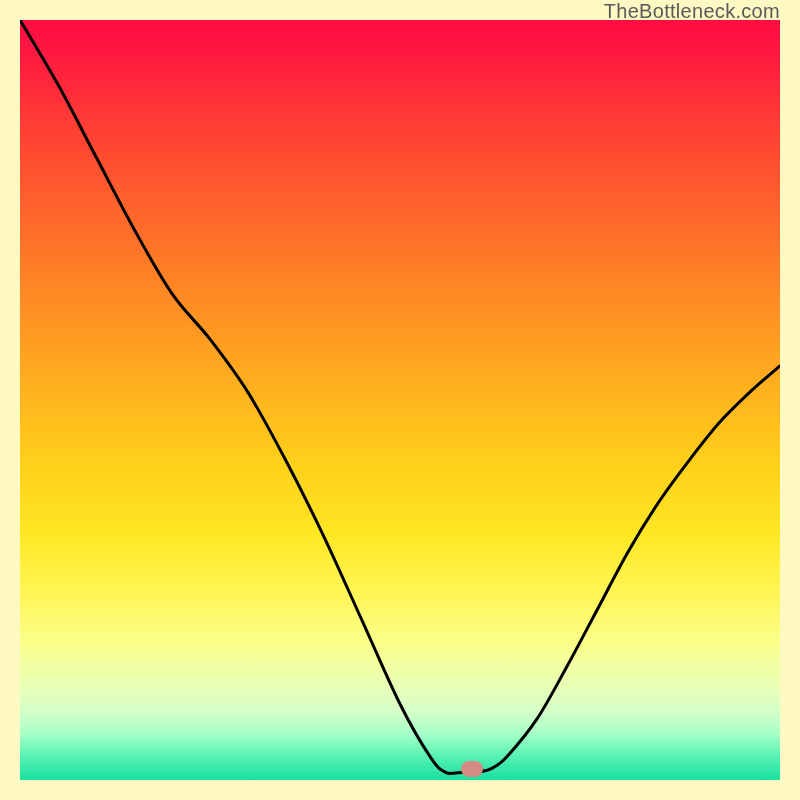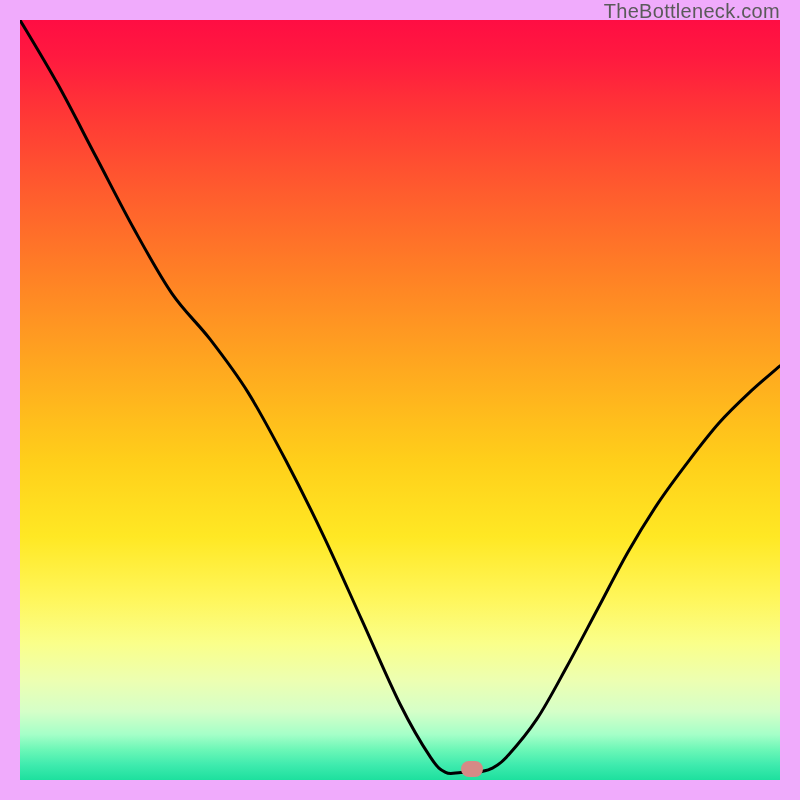--- a/index.html
+++ b/index.html
@@ -8,21 +8,21 @@
     width: 800px;
     height: 800px;
     background: #000;
     overflow: hidden;
     font-family: Arial, Helvetica, sans-serif;
   }
   .chart-container {
     position: relative;
     width: 800px;
     height: 800px;
-    background: #f0abfc;
+    background: #fef9c3;
   }
   .plot-area {
     position: absolute;
     left: 20px;
     top: 20px;
     width: 760px;
     height: 760px;
   }
   .gradient-fill {
     position: absolute;

